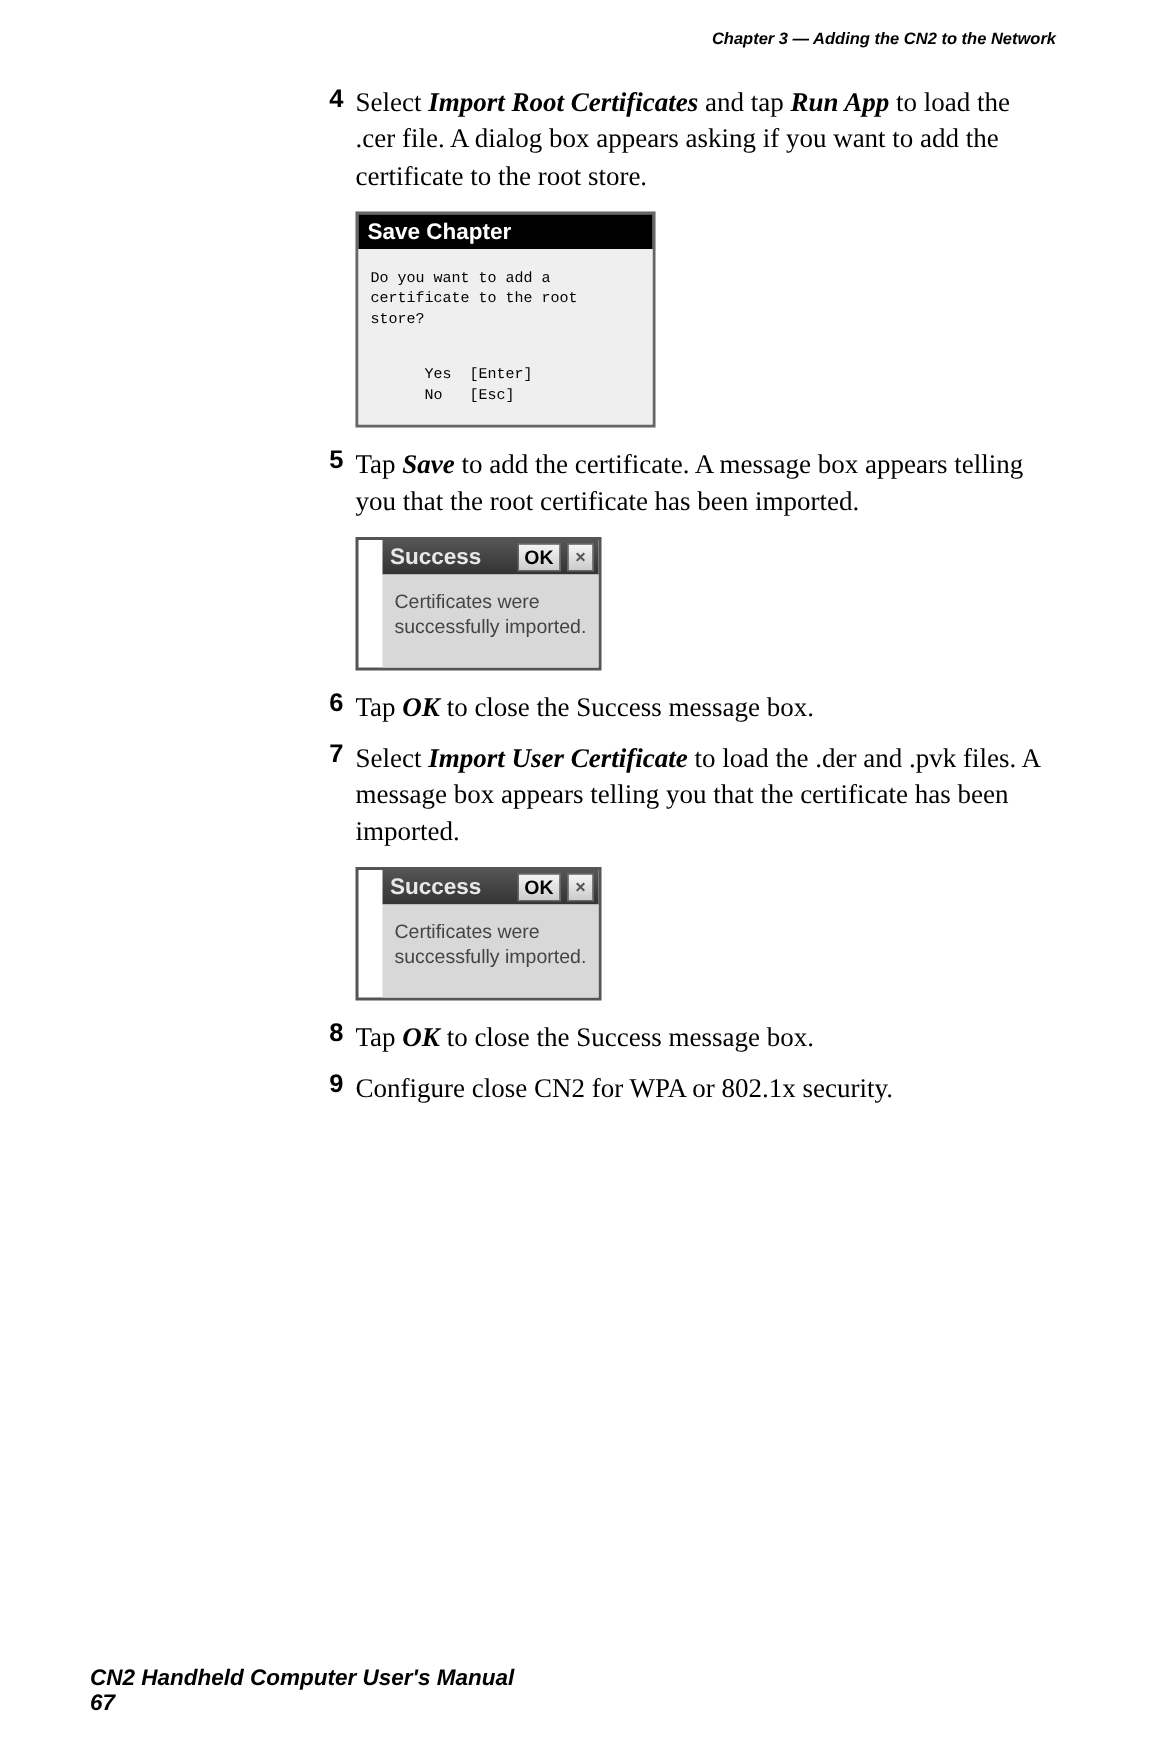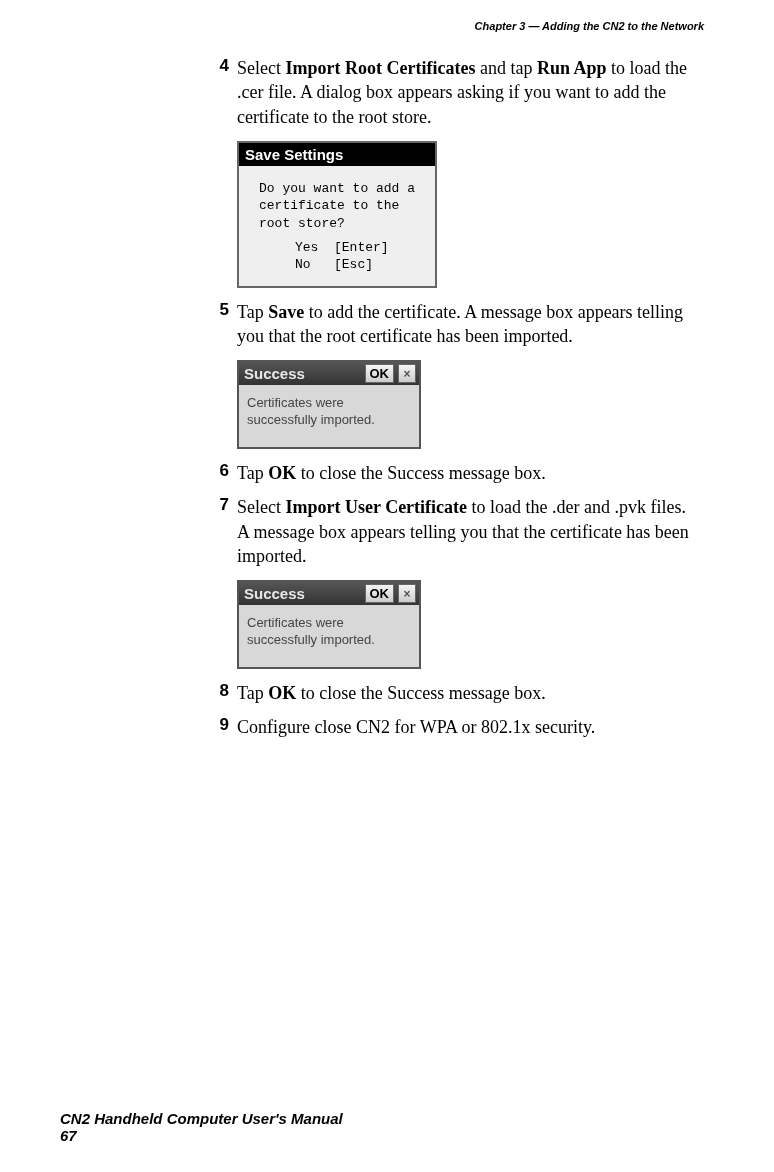--- a/index.html
+++ b/index.html
@@ -37,54 +37,55 @@
       width: 22px;
       flex-shrink: 0;
       text-align: right;
       padding-right: 8px;
     }
     .step-text {
       font-size: 18px;
       line-height: 1.35;
       flex: 1;
     }
-    .bold { font-weight: bold; }
+    .bold { font-weight: bold; font-style: italic; }
     
     .screenshot-1 {
       margin: 12px 0 12px 22px;
       border: 2px solid #666;
       width: 200px;
       background: #e8e8e8;
       font-family: 'Courier New', monospace;
     }
     .ss1-title {
       background: #000;
       color: #fff;
       font-family: Arial, sans-serif;
       font-weight: bold;
       font-size: 15px;
       padding: 3px 6px;
     }
     .ss1-body {
-      padding: 14px 8px 12px 20px;
-      font-size: 13px;
+      padding: 14px 8px 12px 8px;
+      font-size: 10px;
       line-height: 1.35;
       background: #efefef;
     }
     .ss1-options {
-      margin-top: 6px;
+      margin-top: 24px;
       padding-left: 36px;
       white-space: pre;
     }
 
     .screenshot-2 {
       margin: 12px 0 12px 22px;
       border: 2px solid #555;
-      width: 184px;
+      width: 164px;
       font-family: Tahoma, Arial, sans-serif;
+      padding-left: 16px;
     }
     .ss2-titlebar {
       display: flex;
       align-items: center;
       background: linear-gradient(#555, #333);
       padding: 2px 3px;
       gap: 4px;
     }
     .ss2-title {
       color: #e8e8e8;
@@ -143,21 +144,21 @@
 <div class="content">
 
   <div class="step">
     <div class="step-num">4</div>
     <div class="step-text">
       <span>Select </span><span class="bold">Import Root Certificates</span><span> and tap </span><span class="bold">Run App</span><span> to load the .cer file. A dialog box appears asking if you want to add the certificate to the root store.</span>
     </div>
   </div>
 
   <div class="screenshot-1">
-    <div class="ss1-title">Save Settings</div>
+    <div class="ss1-title">Save Chapter</div>
     <div class="ss1-body">
       <div>Do you want to add a certificate to the root store?</div>
       <div class="ss1-options">Yes  [Enter]
 No   [Esc]</div>
     </div>
   </div>
 
   <div class="step">
     <div class="step-num">5</div>
     <div class="step-text">

